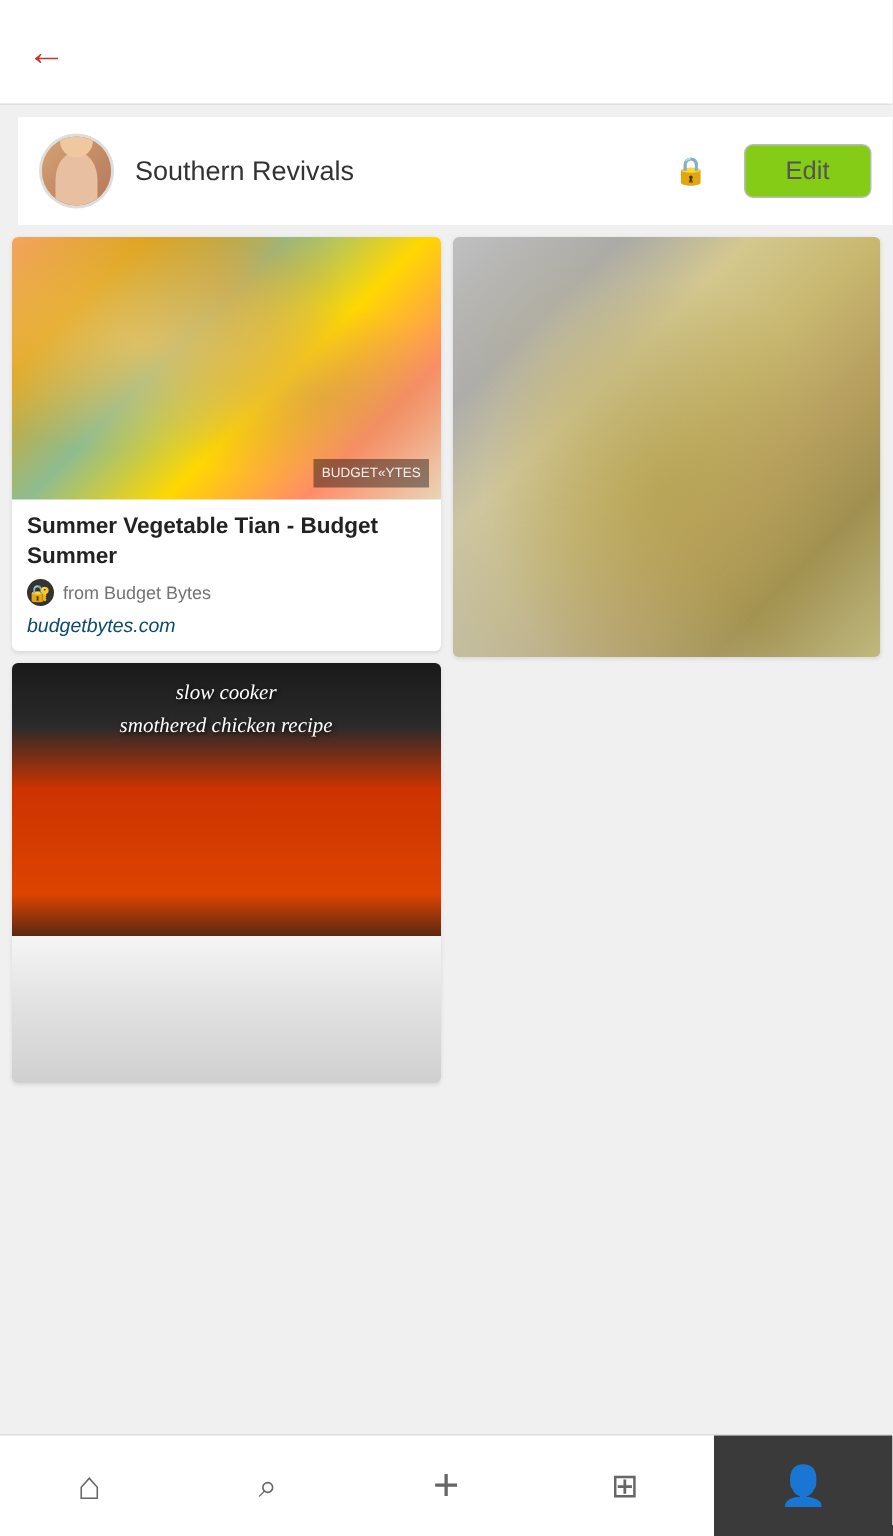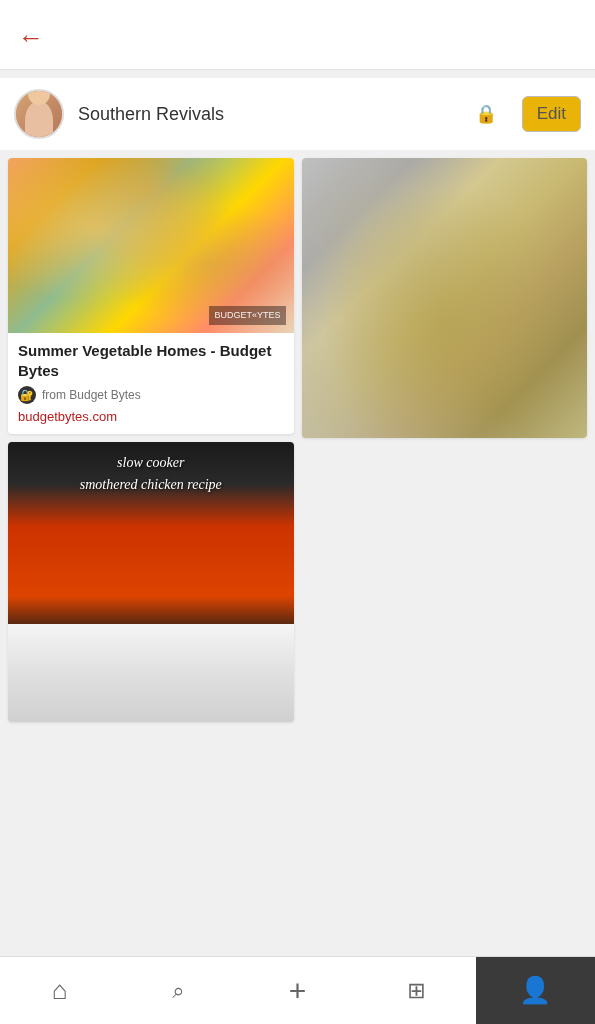--- a/index.html
+++ b/index.html
@@ -38,20 +38,21 @@
 
     
     .profile-bar {
       background: #fff;
       height: 72px;
       display: flex;
       align-items: center;
       padding: 0 14px;
       margin-top: 8px;
       gap: 14px;
+      margin-left: 12px;
     }
     .avatar {
       width: 50px;
       height: 50px;
       border-radius: 50%;
       background: #d4a574;
       overflow: hidden;
       flex-shrink: 0;
       border: 2px solid #ddd;
     }
@@ -88,24 +89,24 @@
       color: #333;
     }
     .lock-icon {
       font-size: 18px;
       color: #999;
       margin-right: 10px;
     }
     .edit-btn {
       border: 1.5px solid #bbb;
       border-radius: 6px;
-      padding: 7px 14px;
+      padding: 7px 27px;
       font-size: 17px;
       color: #555;
-      background: #eab308;
+      background: #84cc16;
       cursor: pointer;
     }
 
     
     .content {
       padding: 8px 8px 0 8px;
       display: flex;
       gap: 8px;
     }
     .col {
@@ -157,21 +158,22 @@
     .source-icon.flower {
       background: #fff;
       border: 1px solid #ccc;
     }
     .source-text {
       font-size: 12px;
       color: #737373;
     }
     .card-url {
       font-size: 13px;
-      color: #b91c1c;
+      color: #0c4a6e;
+      font-style: italic;
     }
 
     
     .food-img-1 {
       height: 175px;
       background: linear-gradient(135deg, #f4a460 0%, #daa520 20%, #8fbc8f 40%, #ffd700 60%, #ff8c69 80%, #e8d5b7 100%);
       position: relative;
       overflow: hidden;
     }
     .food-img-1::before {
@@ -312,21 +314,21 @@
   <button class="edit-btn">Edit</button>
 </div>
 
 <div class="content">
 
   <div class="col">
 
     <div class="card">
       <div class="food-img-1 card-img"></div>
       <div class="card-body">
-        <div class="card-title">Summer Vegetable Homes - Budget Bytes</div>
+        <div class="card-title">Summer Vegetable Tian - Budget Summer</div>
         <div class="card-source">
           <div class="source-icon" style="background:#333; font-size:11px;">🔐</div>
           <span class="source-text">from Budget Bytes</span>
         </div>
         <div class="card-url">budgetbytes.com</div>
       </div>
     </div>
 
     <div class="card">
       <div class="food-img-3 card-img"></div>

